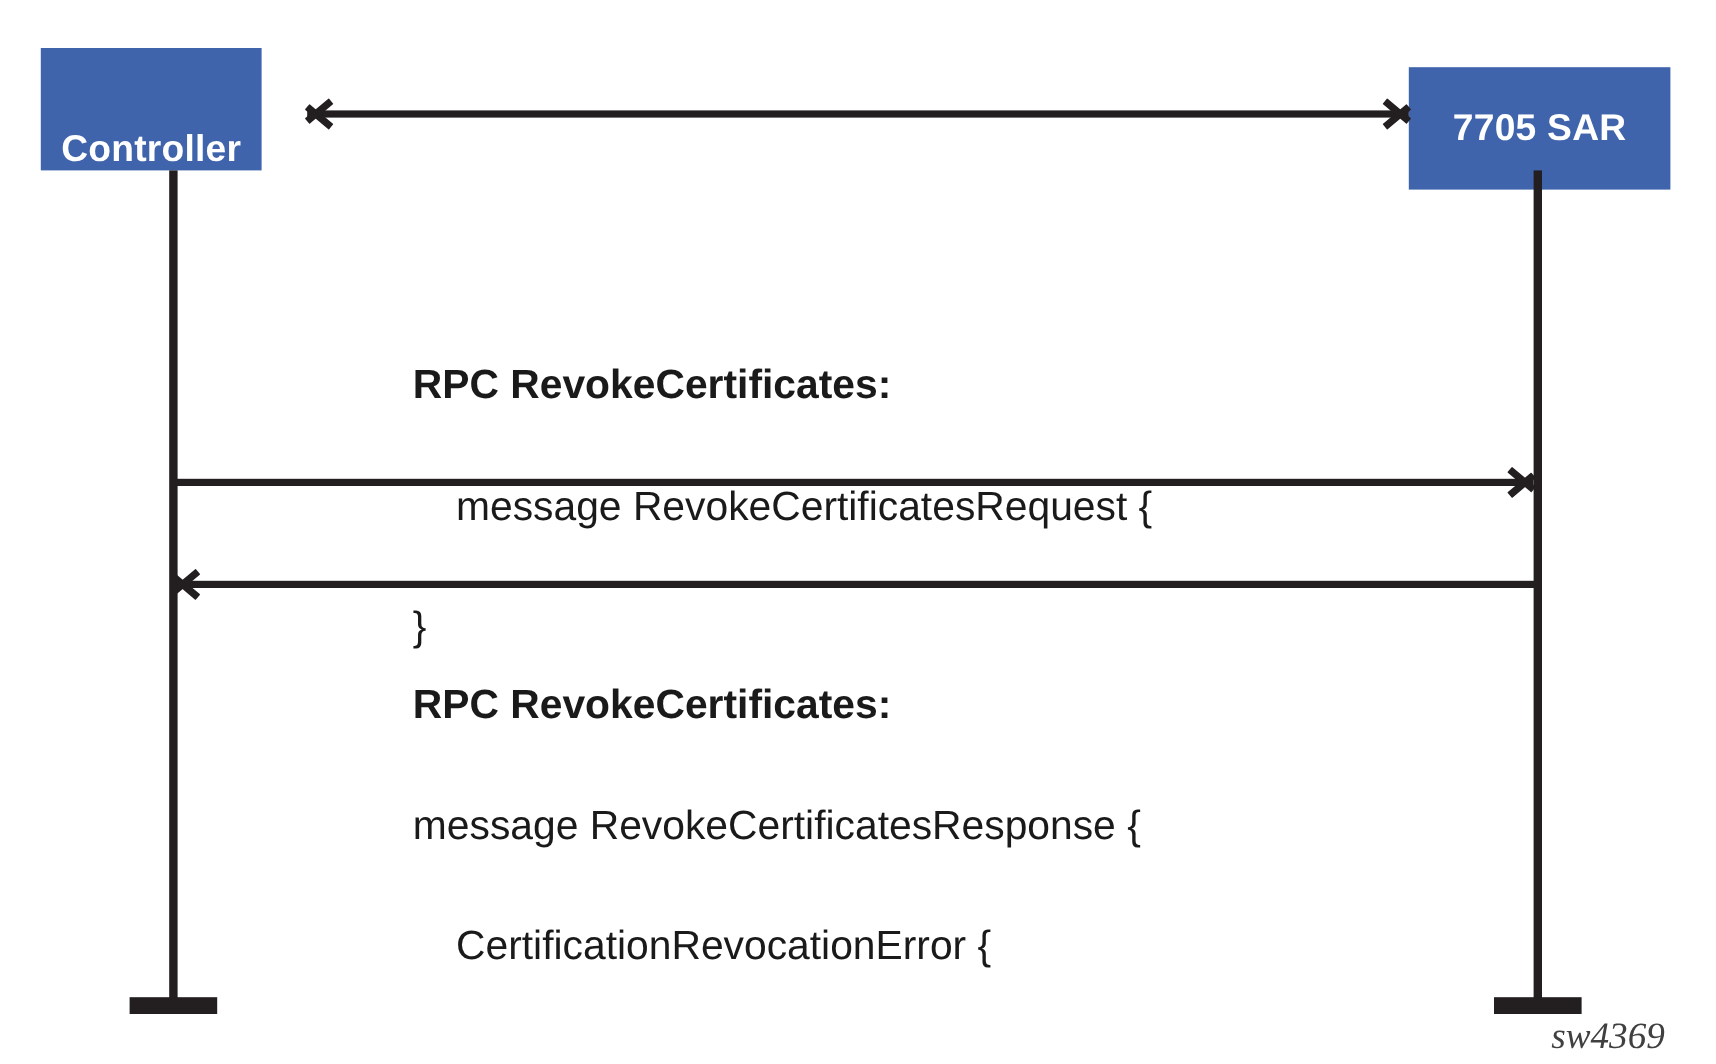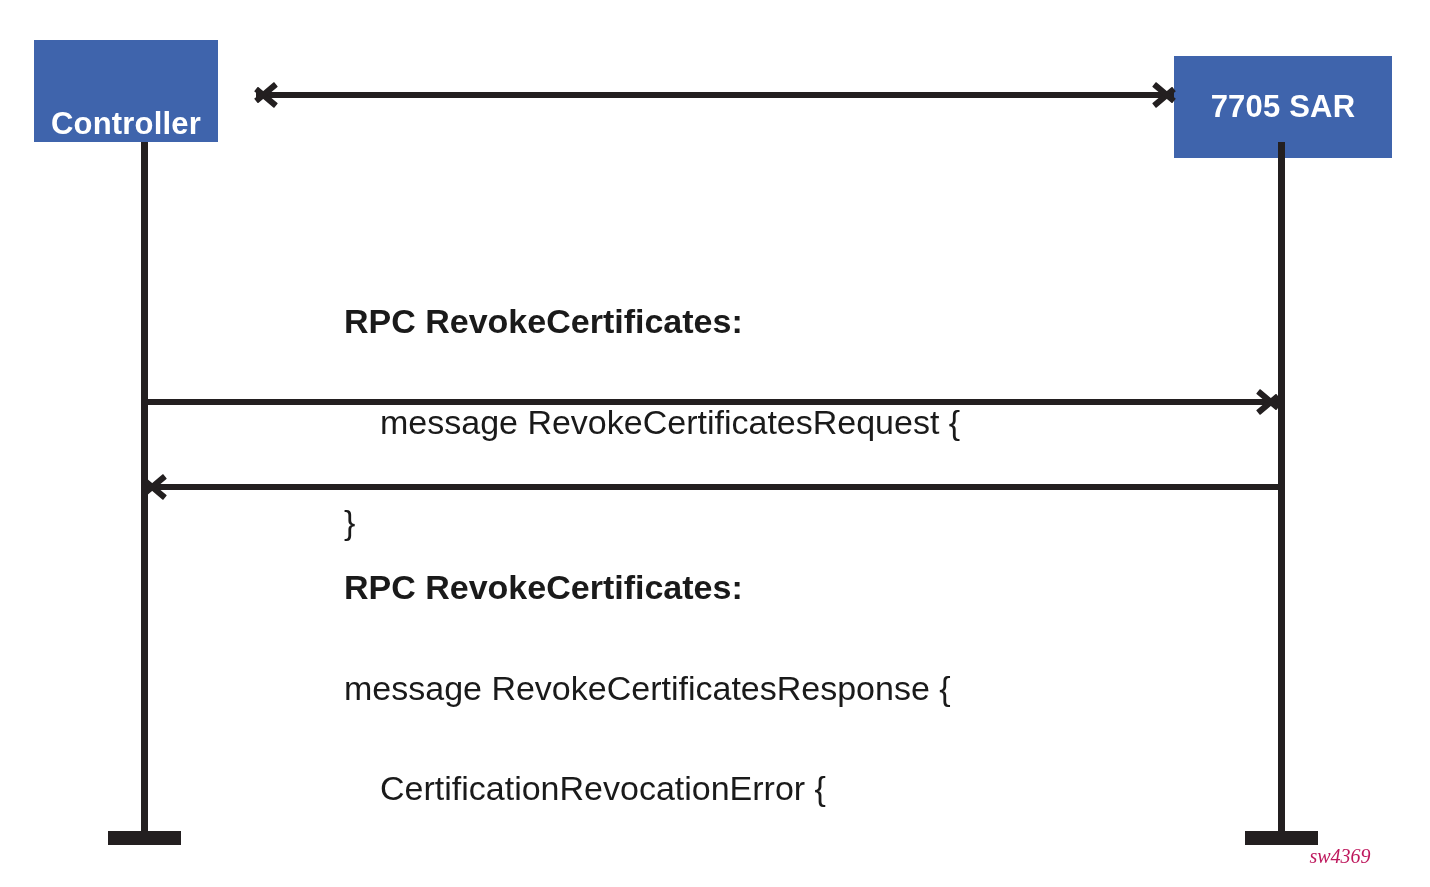--- a/index.html
+++ b/index.html
@@ -111,22 +111,22 @@
   .ind-2 { padding-left: 80px; }
 
   
   #figure-id {
     position: absolute;
     left: 1340px;
     top: 845px;
     transform: translateX(-50%);
     font-family: "Liberation Serif", serif;
     font-style: italic;
-    font-size: 20px;
-    color: #be185d;
+    font-size: 31px;
+    color: #404040;
     white-space: nowrap;
   }
 </style>
 </head>
 <body>
 
 <div id="canvas">
 
   <div class="node-box" id="box-controller">
     <span class="node-label">Controller</span>

